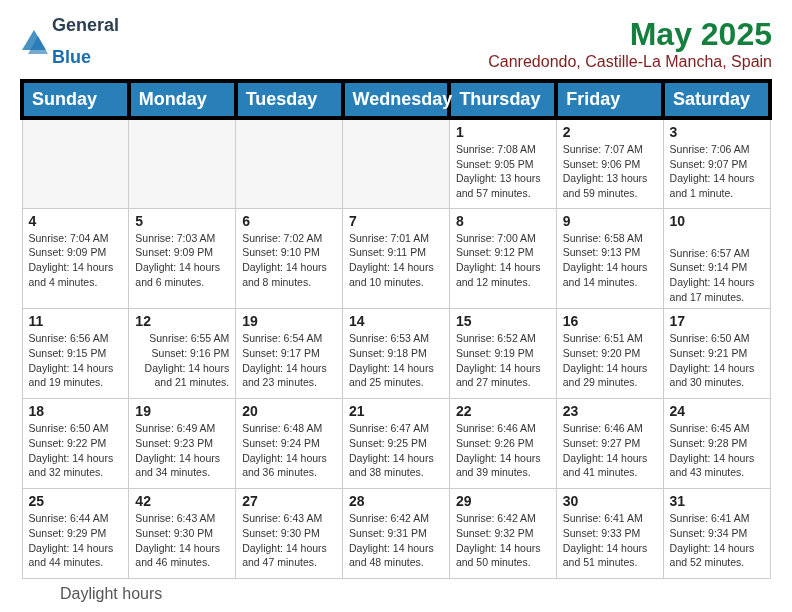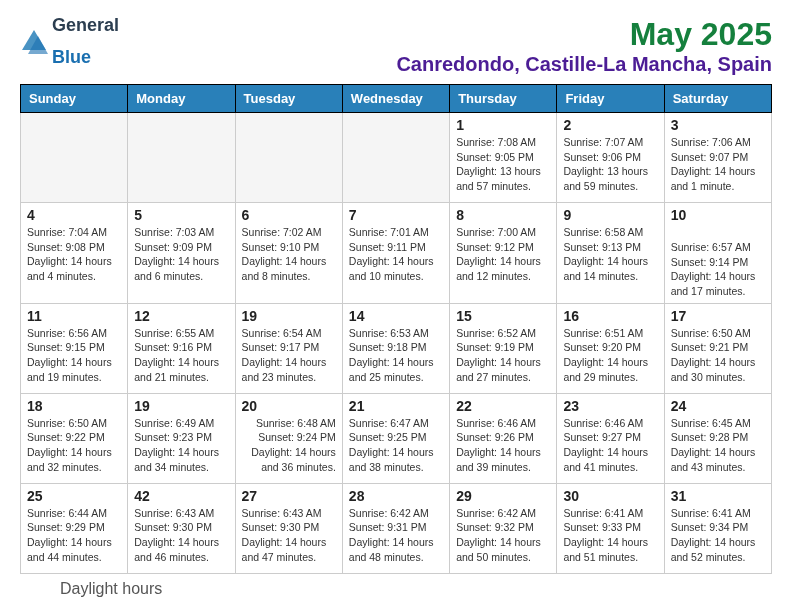--- a/index.html
+++ b/index.html
@@ -43,37 +43,36 @@
     }
     .title-area {
       text-align: right;
     }
     .month-title {
       font-size: 32px;
       font-weight: bold;
       color: #15803d;
     }
     .location-title {
-      font-size: 20px;
-      color: #4c1d95;
-      font-weight: bold;
+      font-size: 16px;
+      color: #7f1d1d;
     }
     .calendar-table {
       width: 100%;
       border-collapse: collapse;
       table-layout: fixed;
     }
     .calendar-table th {
       background-color: #2980b9;
       color: #fff;
       text-align: left;
       padding: 6px 8px;
-      font-size: 13px;
-      font-weight: bold;
-      border: 1px solid #000000;
+      font-size: 18px;
+      font-weight: bold;
+      border: 4px solid #000000;
       margin-left: 24px;
     }
     .calendar-table td {
       border: 1px solid #ccc;
       vertical-align: top;
       padding: 4px 6px;
       height: 90px;
       font-size: 11px;
       color: #333;
       background: #fff;
@@ -156,21 +155,21 @@
           <div class="day-info" style="white-space: pre-line;">Sunrise: 7:06 AM
 Sunset: 9:07 PM
 Daylight: 14 hours
 and 1 minute.</div>
         </td>
       </tr>
       <tr>
         <td>
           <div class="day-number">4</div>
           <div class="day-info" style="white-space: pre-line;">Sunrise: 7:04 AM
-Sunset: 9:08 PM
+Sunset: 9:09 PM
 Daylight: 14 hours
 and 4 minutes.</div>
         </td>
         <td>
           <div class="day-number">5</div>
           <div class="day-info" style="white-space: pre-line;">Sunrise: 7:03 AM
 Sunset: 9:09 PM
 Daylight: 14 hours
 and 6 minutes.</div>
         </td>
@@ -213,21 +212,21 @@
       <tr>
         <td>
           <div class="day-number">11</div>
           <div class="day-info" style="white-space: pre-line;">Sunrise: 6:56 AM
 Sunset: 9:15 PM
 Daylight: 14 hours
 and 19 minutes.</div>
         </td>
         <td>
           <div class="day-number">12</div>
-          <div class="day-info" style="white-space: pre-line;">Sunrise: 6:55 AM
+          <div class="day-info" style="white-space: pre-line; text-align: right;">Sunrise: 6:55 AM
 Sunset: 9:16 PM
 Daylight: 14 hours
 and 21 minutes.</div>
         </td>
         <td>
           <div class="day-number">19</div>
           <div class="day-info" style="white-space: pre-line;">Sunrise: 6:54 AM
 Sunset: 9:17 PM
 Daylight: 14 hours
 and 23 minutes.</div>
@@ -271,21 +270,21 @@
         </td>
         <td>
           <div class="day-number">19</div>
           <div class="day-info" style="white-space: pre-line;">Sunrise: 6:49 AM
 Sunset: 9:23 PM
 Daylight: 14 hours
 and 34 minutes.</div>
         </td>
         <td>
           <div class="day-number">20</div>
-          <div class="day-info" style="white-space: pre-line; text-align: right;">Sunrise: 6:48 AM
+          <div class="day-info" style="white-space: pre-line;">Sunrise: 6:48 AM
 Sunset: 9:24 PM
 Daylight: 14 hours
 and 36 minutes.</div>
         </td>
         <td>
           <div class="day-number">21</div>
           <div class="day-info" style="white-space: pre-line;">Sunrise: 6:47 AM
 Sunset: 9:25 PM
 Daylight: 14 hours
 and 38 minutes.</div>

